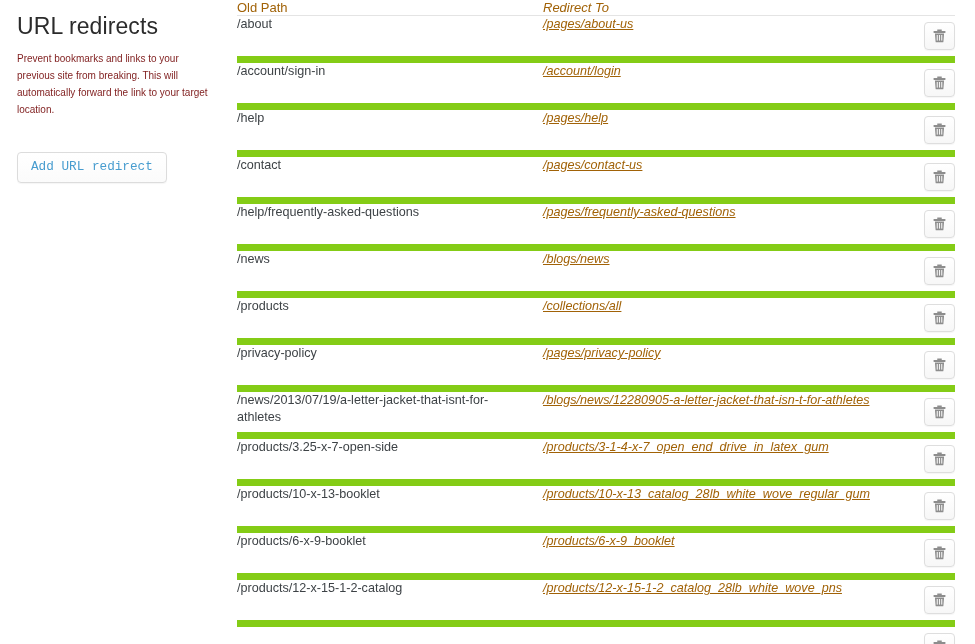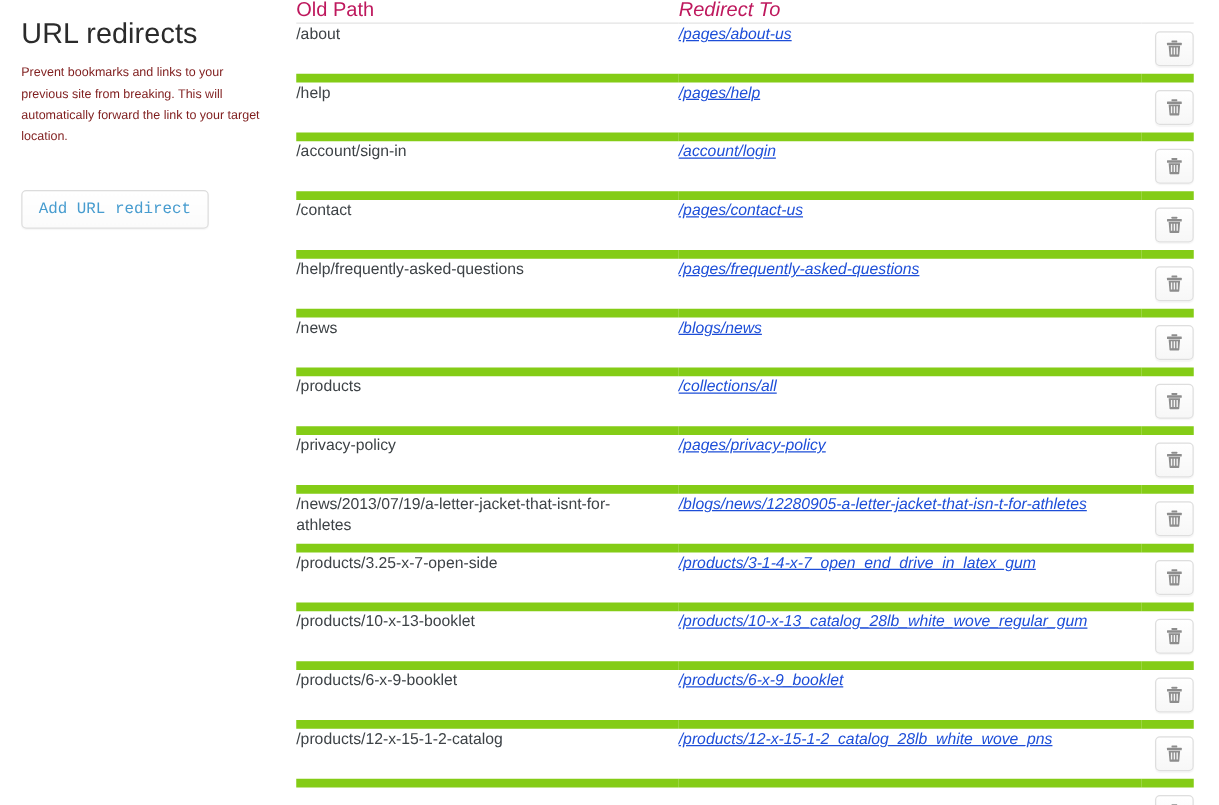--- a/index.html
+++ b/index.html
@@ -78,23 +78,23 @@
   table.redirects td {
     text-align: left;
     vertical-align: top;
     padding: 0;
   }
   th.col-old, td.col-old   { width: 306px; }
   th.col-new, td.col-new   { width: 370px; font-style: italic; }
   th.col-act, td.col-act   { width: 42px; }
 
   thead th {
-    font-size: 16px;
+    font-size: 13px;
     font-weight: 400;
-    color: #be185d;
+    color: #a16207;
     padding: 23px 0 17px 0;
     border-bottom: 1px solid #e4e4e4;
   }
 
   tbody tr { border-bottom: 7px solid #84cc16; margin-top: 12px; }
 
   tbody td {
     padding: 12px 0 12px 0;
     font-size: 12.6px;
     line-height: 17px;
@@ -102,21 +102,21 @@
   }
   tbody td.col-old { padding-right: 14px; }
   tbody td.col-new { padding-right: 12px; }
   tbody td.col-act {
     padding-top: 6px;
     padding-bottom: 6px;
     text-align: right;
   }
 
   .redirect-link {
-    color: #1d4ed8;
+    color: #a16207;
     text-decoration: underline;
     font-size: 12.6px;
     line-height: 17px;
     word-break: break-word;
     cursor: pointer;
   }
 
   
   .del-btn {
     display: inline-flex;
@@ -165,36 +165,36 @@
                   <rect x="4.2" y="0.4" width="4.6" height="1.5" rx="0.3" fill="#8d8d8d"></rect>
                   <rect x="0.6" y="2.1" width="11.8" height="2.0" rx="0.4" fill="#8d8d8d"></rect>
                   <path d="M1.9 4.6 h9.2 l-0.7 8.2 a0.6 0.6 0 0 1 -0.6 0.55 H3.2 a0.6 0.6 0 0 1 -0.6 -0.55 Z" fill="#8d8d8d"></path>
                   <rect x="3.7" y="6.0" width="1.1" height="5.6" fill="#f4f4f4"></rect>
                   <rect x="5.95" y="6.0" width="1.1" height="5.6" fill="#f4f4f4"></rect>
                   <rect x="8.2" y="6.0" width="1.1" height="5.6" fill="#f4f4f4"></rect>
                 </svg>
               </button></td>
           </tr>
           <tr>
+            <td class="col-old">/account/sign-in</td>
+            <td class="col-new"><a class="redirect-link">/account/login</a></td>
+            <td class="col-act"><button class="del-btn" title="Delete redirect">
+                <svg class="trash-icon" width="13" height="14" viewBox="0 0 13 14" xmlns="http://www.w3.org/2000/svg" aria-hidden="true">
+                  <rect x="4.2" y="0.4" width="4.6" height="1.5" rx="0.3" fill="#8d8d8d"></rect>
+                  <rect x="0.6" y="2.1" width="11.8" height="2.0" rx="0.4" fill="#8d8d8d"></rect>
+                  <path d="M1.9 4.6 h9.2 l-0.7 8.2 a0.6 0.6 0 0 1 -0.6 0.55 H3.2 a0.6 0.6 0 0 1 -0.6 -0.55 Z" fill="#8d8d8d"></path>
+                  <rect x="3.7" y="6.0" width="1.1" height="5.6" fill="#f4f4f4"></rect>
+                  <rect x="5.95" y="6.0" width="1.1" height="5.6" fill="#f4f4f4"></rect>
+                  <rect x="8.2" y="6.0" width="1.1" height="5.6" fill="#f4f4f4"></rect>
+                </svg>
+              </button></td>
+          </tr>
+          <tr>
             <td class="col-old">/help</td>
             <td class="col-new"><a class="redirect-link">/pages/help</a></td>
-            <td class="col-act"><button class="del-btn" title="Delete redirect">
-                <svg class="trash-icon" width="13" height="14" viewBox="0 0 13 14" xmlns="http://www.w3.org/2000/svg" aria-hidden="true">
-                  <rect x="4.2" y="0.4" width="4.6" height="1.5" rx="0.3" fill="#8d8d8d"></rect>
-                  <rect x="0.6" y="2.1" width="11.8" height="2.0" rx="0.4" fill="#8d8d8d"></rect>
-                  <path d="M1.9 4.6 h9.2 l-0.7 8.2 a0.6 0.6 0 0 1 -0.6 0.55 H3.2 a0.6 0.6 0 0 1 -0.6 -0.55 Z" fill="#8d8d8d"></path>
-                  <rect x="3.7" y="6.0" width="1.1" height="5.6" fill="#f4f4f4"></rect>
-                  <rect x="5.95" y="6.0" width="1.1" height="5.6" fill="#f4f4f4"></rect>
-                  <rect x="8.2" y="6.0" width="1.1" height="5.6" fill="#f4f4f4"></rect>
-                </svg>
-              </button></td>
-          </tr>
-          <tr>
-            <td class="col-old">/account/sign-in</td>
-            <td class="col-new"><a class="redirect-link">/account/login</a></td>
             <td class="col-act"><button class="del-btn" title="Delete redirect">
                 <svg class="trash-icon" width="13" height="14" viewBox="0 0 13 14" xmlns="http://www.w3.org/2000/svg" aria-hidden="true">
                   <rect x="4.2" y="0.4" width="4.6" height="1.5" rx="0.3" fill="#8d8d8d"></rect>
                   <rect x="0.6" y="2.1" width="11.8" height="2.0" rx="0.4" fill="#8d8d8d"></rect>
                   <path d="M1.9 4.6 h9.2 l-0.7 8.2 a0.6 0.6 0 0 1 -0.6 0.55 H3.2 a0.6 0.6 0 0 1 -0.6 -0.55 Z" fill="#8d8d8d"></path>
                   <rect x="3.7" y="6.0" width="1.1" height="5.6" fill="#f4f4f4"></rect>
                   <rect x="5.95" y="6.0" width="1.1" height="5.6" fill="#f4f4f4"></rect>
                   <rect x="8.2" y="6.0" width="1.1" height="5.6" fill="#f4f4f4"></rect>
                 </svg>
               </button></td>

